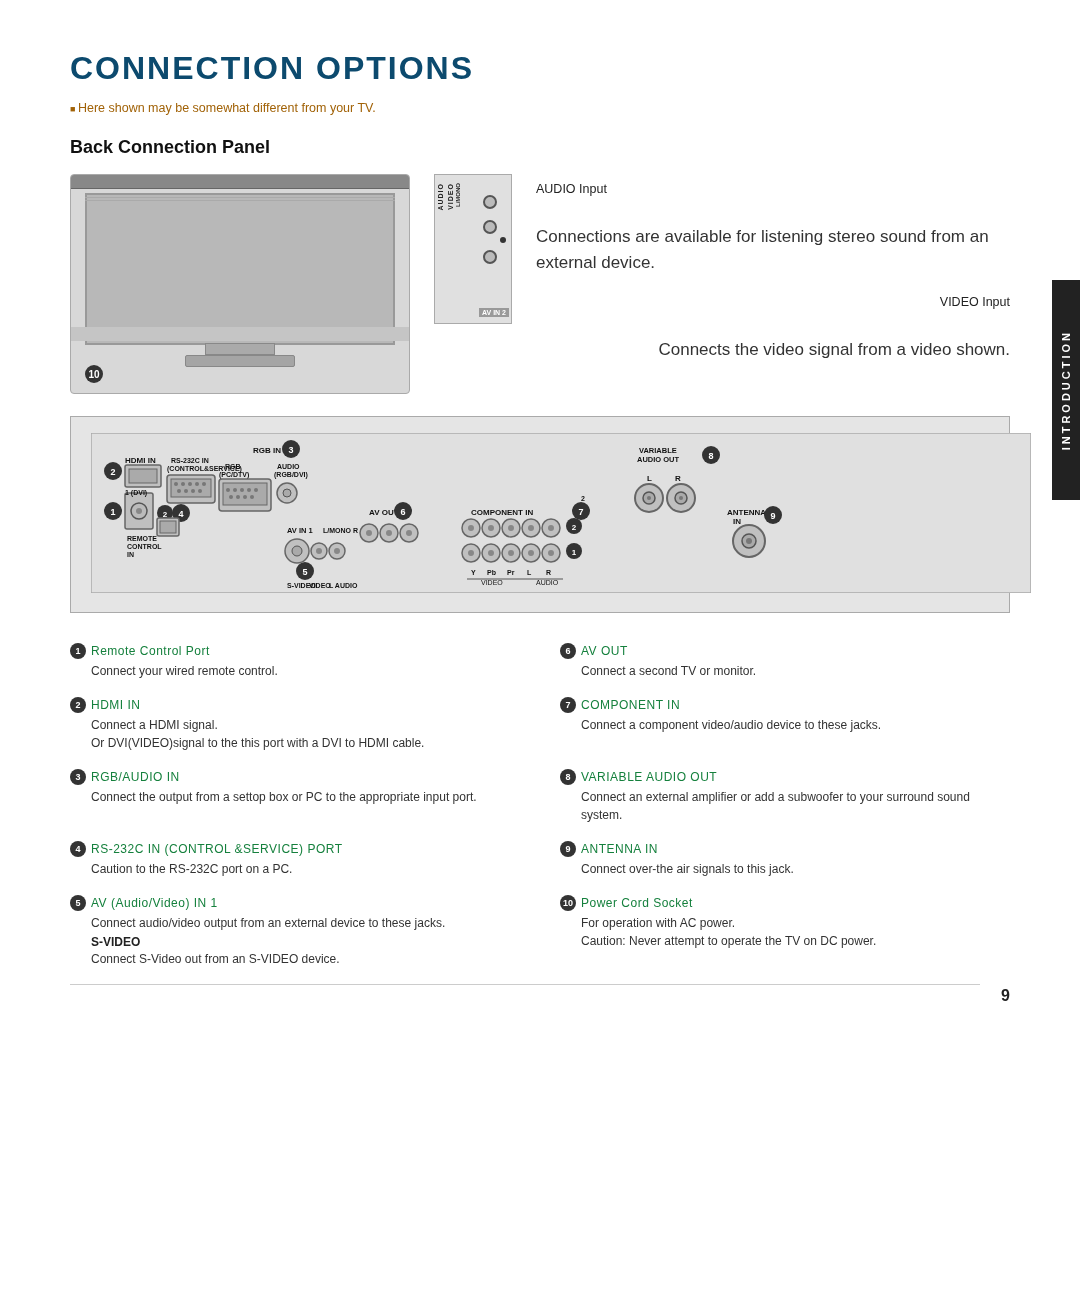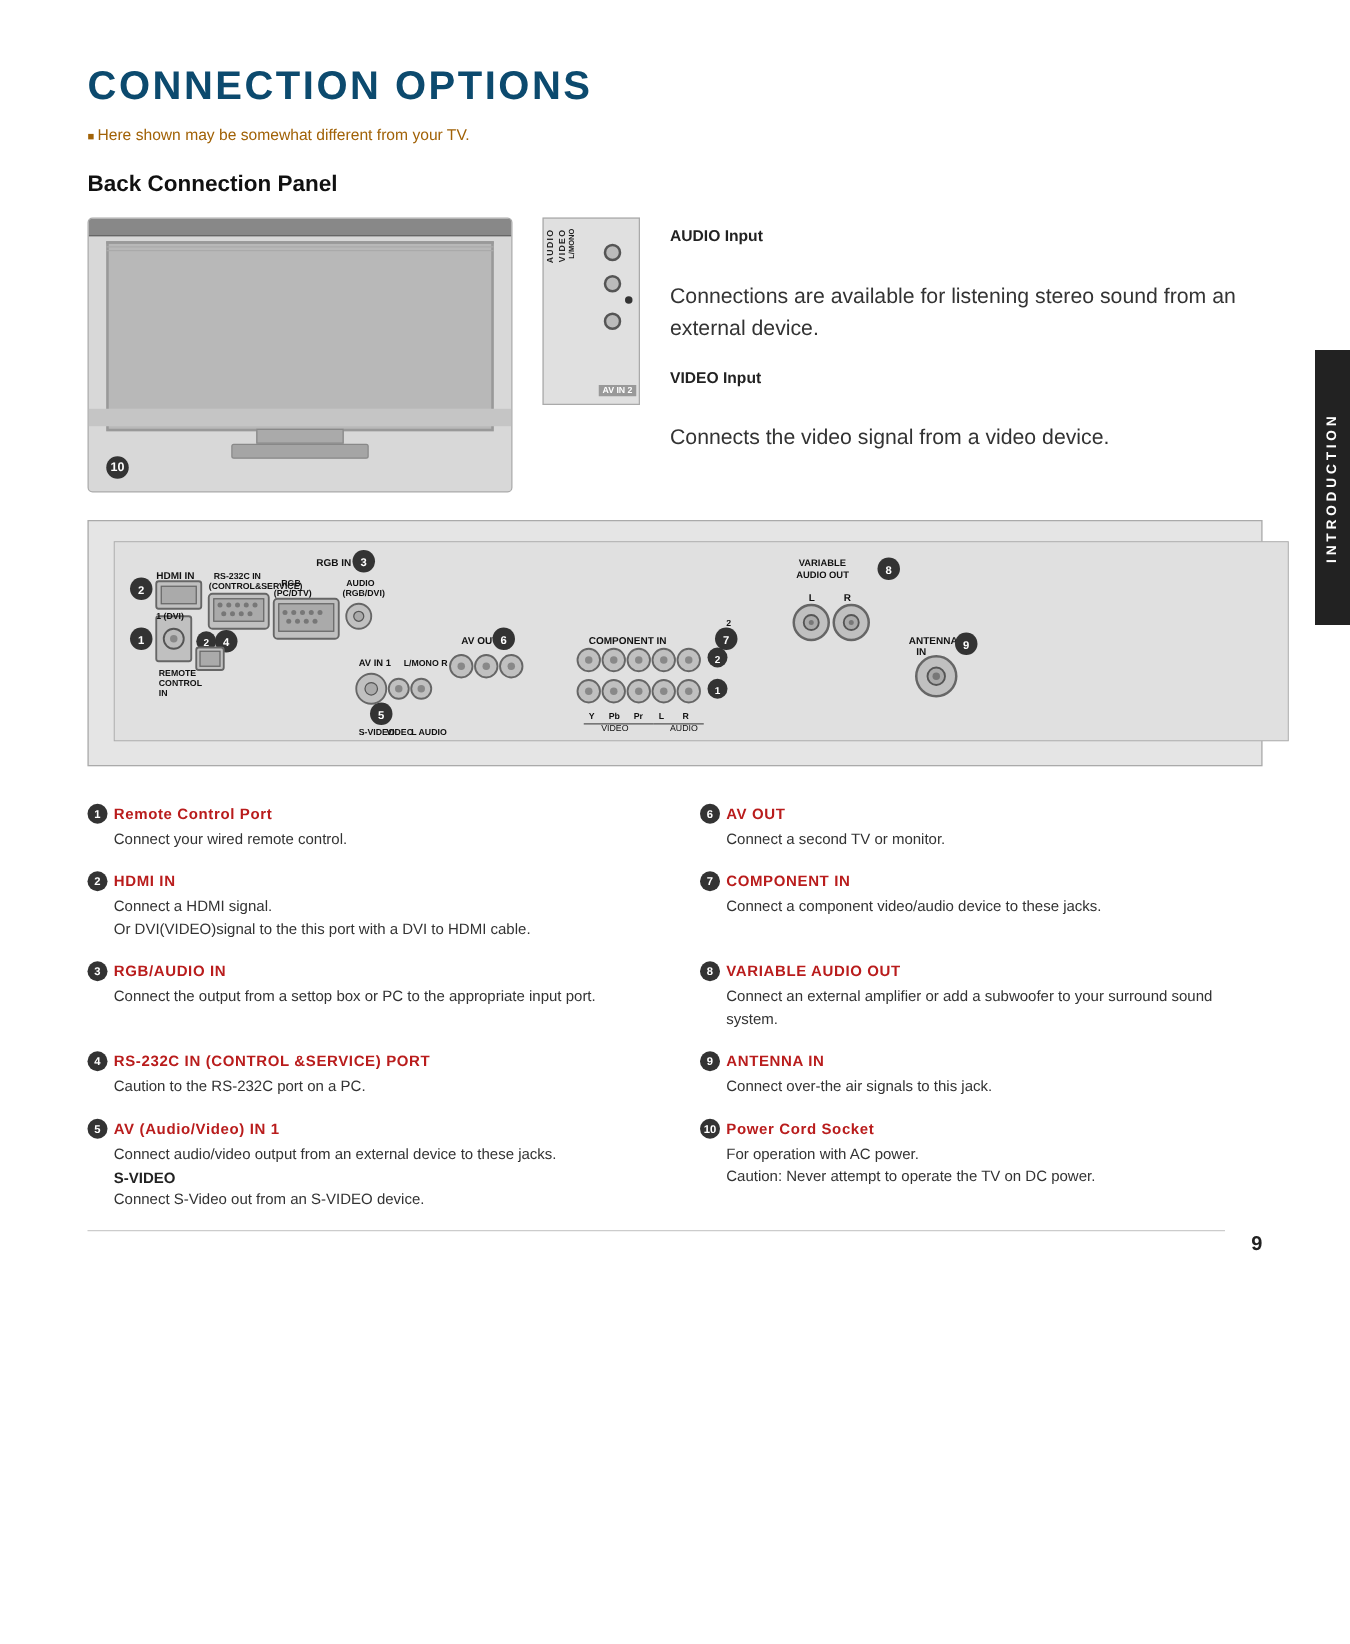--- a/index.html
+++ b/index.html
@@ -113,21 +113,21 @@
     
     .callouts {
       flex: 1;
       padding-top: 8px;
     }
     .callout-item {
       margin-bottom: 14px;
     }
     .callout-title {
       font-size: 12.5px;
-      font-weight: 700;
+      font-weight: 400;
       margin-bottom: 3px;
     }
     .callout-desc {
       font-size: 17px;
       color: #333;
       line-height: 1.5;
       margin-top: 28px;
     }
 
     
@@ -169,23 +169,23 @@
 
     .desc-title-row {
       display: flex;
       align-items: center;
       gap: 5px;
       margin-bottom: 3px;
     }
 
     .desc-title {
       font-size: 12px;
-      font-weight: 700;
+      font-weight: 400;
       letter-spacing: 0.5px;
-      color: #b91c1c;
+      color: #15803d;
     }
 
     .desc-body {
       font-size: 12px;
       color: #333;
       line-height: 1.55;
       padding-left: 21px;
     }
 
     .desc-sub-bold {
@@ -248,23 +248,23 @@
       <div style="position:absolute;bottom:6px;right:2px;font-size:7px;font-weight:bold;text-align:center;background:#999;color:#fff;padding:1px 3px;">AV IN 2</div>
 
       <div style="position:absolute;right:5px;top:62px;width:6px;height:6px;background:#333;border-radius:50%;"></div>
     </div>
 
     <div class="callouts">
       <div class="callout-item">
         <div class="callout-title">AUDIO Input</div>
         <div class="callout-desc">Connections are available for listening stereo sound from an external device.</div>
       </div>
-      <div class="callout-item" style="margin-top:20px;">
+      <div class="callout-item" style="margin-top:20px;text-align:right;">
         <div class="callout-title">VIDEO Input</div>
-        <div class="callout-desc">Connects the video signal from a video device.</div>
+        <div class="callout-desc">Connects the video signal from a video shown.</div>
       </div>
     </div>
   </div>
 
   <div class="panel-diagram">
     <svg width="940" height="160" viewBox="0 0 940 160">
 
       <rect x="0" y="0" width="940" height="160" fill="#e0e0e0" stroke="#aaa" stroke-width="1.5"></rect>
 
       <circle cx="22" cy="78" r="9" fill="#333"></circle>

